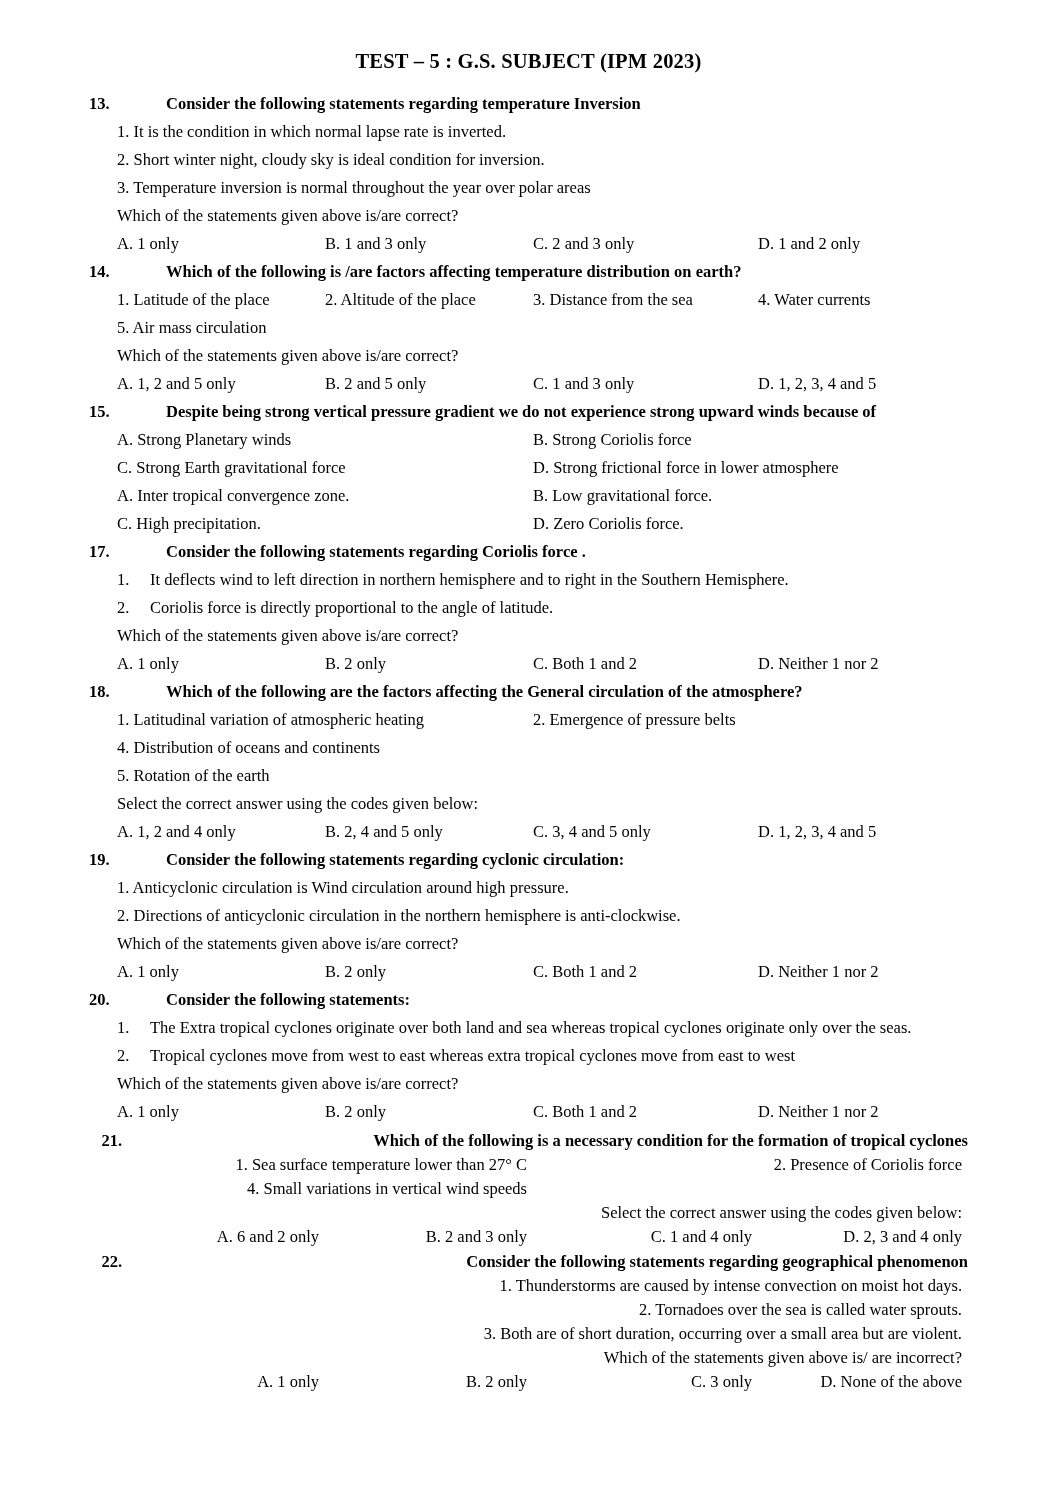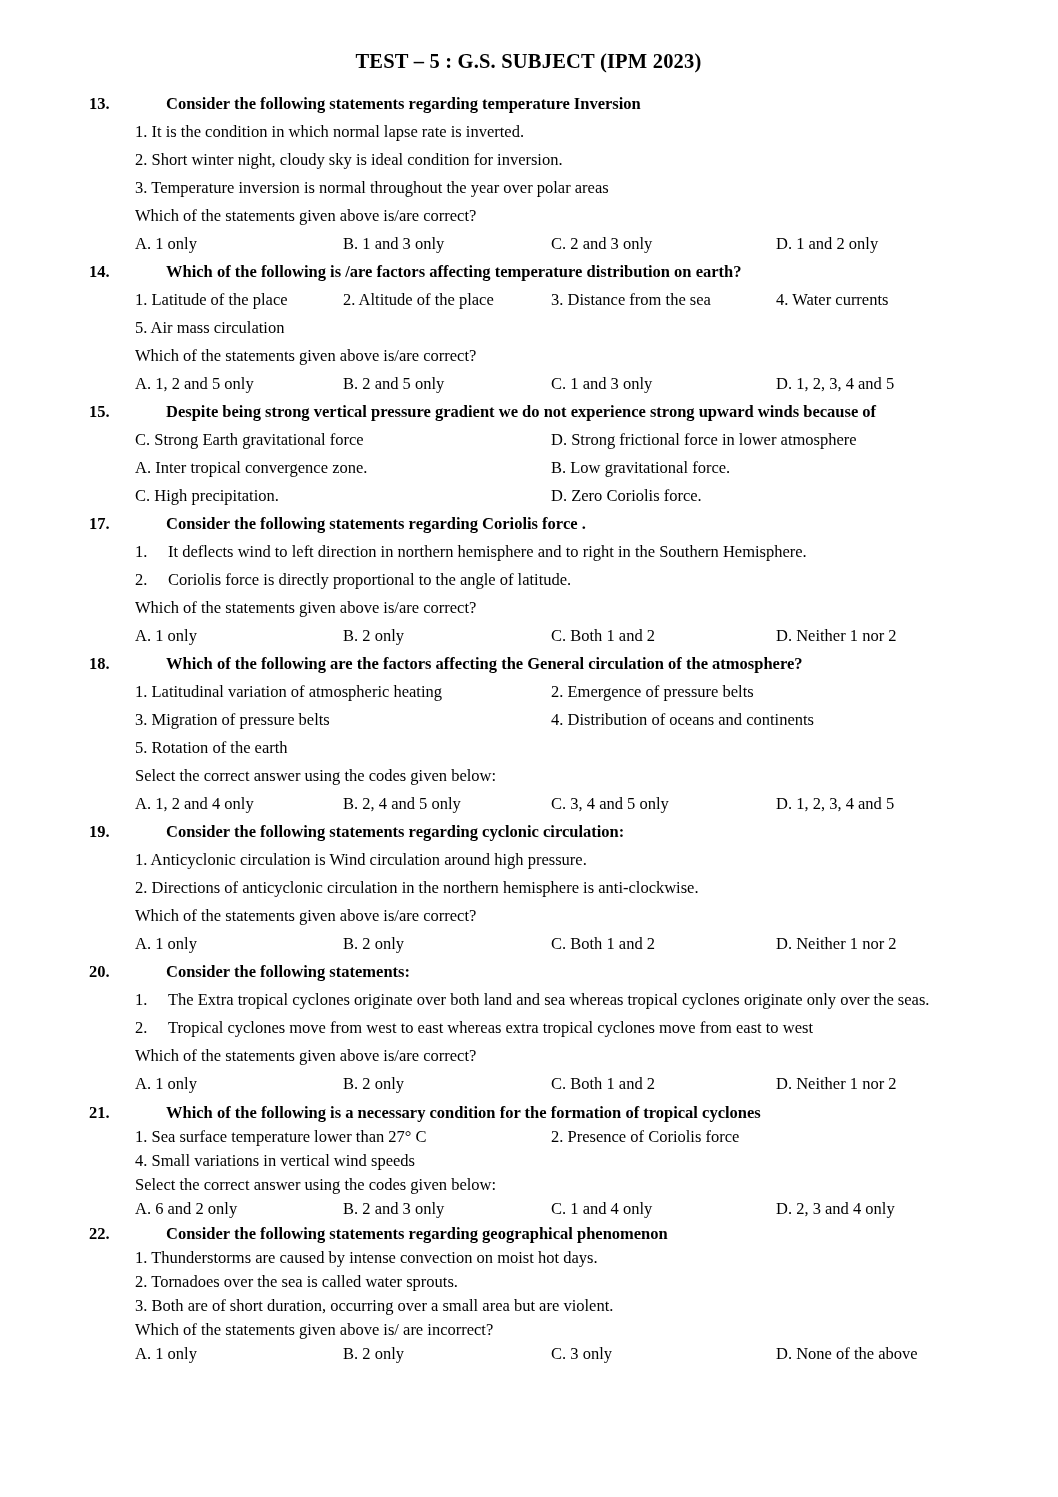--- a/index.html
+++ b/index.html
@@ -8,33 +8,33 @@
     background:#ffffff; color:#000000;
     padding:50px 90px 40px 89px;
     font-family:"Liberation Serif","DejaVu Serif",serif;
     font-size:16.5px;
   }
   .doc-title {
     text-align:center; font-weight:bold; font-size:20.5px;
     margin:0 0 20px 0; letter-spacing:0.2px;
   }
   .question { margin-bottom:3px; }
-  .row { margin-left:46px; line-height:22px; margin-bottom:6px; }
+  .row { margin-left:28px; line-height:22px; margin-bottom:6px; }
   .q-header { display:flex; font-weight:bold; margin-left:0;gap:44px; }
   .q-num { flex:0 0 33px; }
   .q-title { flex:1; }
   
   .l1 { display:block; }
   .l4 { display:grid; grid-template-columns:208px 208px 225px 1fr; }
   .l2 { display:grid; grid-template-columns:416px 1fr; }
   .ln { display:grid; grid-template-columns:33px 1fr; }
   .ln .seg-text { text-align:justify; }
   .seg { display:block; padding-right:6px; }
   
-  .tight .row { margin-bottom:1px; line-height:23px; }
+  .tight .row { margin-bottom:1px; line-height:23px;text-align:right; }
   .tight.question { margin-bottom:2px; }
 </style>
 </head>
 <body>
 
 <div class="page">
   <h1 class="doc-title">TEST – 5 : G.S. SUBJECT (IPM 2023)</h1>
   <div>
       <div class="question">
         <div class="row q-header">
@@ -83,20 +83,24 @@
           <span class="seg">C. 1 and 3 only</span>
           <span class="seg">D. 1, 2, 3, 4 and 5</span>
         </div>
       </div>
       <div class="question">
         <div class="row q-header">
           <span class="q-num">15.</span>
           <span class="q-title">Despite being strong vertical pressure gradient we do not experience strong upward winds because of</span>
         </div>
         <div class="row l2">
+          <span class="seg">A. Strong Planetary winds</span>
+          <span class="seg">B. Strong Coriolis force</span>
+        </div>
+        <div class="row l2">
           <span class="seg">C. Strong Earth gravitational force</span>
           <span class="seg">D. Strong frictional force in lower atmosphere</span>
         </div>
       </div>
       <div class="question">
         <div class="row l2">
           <span class="seg">A. Inter tropical convergence zone.</span>
           <span class="seg">B. Low gravitational force.</span>
         </div>
         <div class="row l2">
@@ -130,21 +134,20 @@
       <div class="question">
         <div class="row q-header">
           <span class="q-num">18.</span>
           <span class="q-title">Which of the following are the factors affecting the General circulation of the atmosphere?</span>
         </div>
         <div class="row l2">
           <span class="seg">1. Latitudinal variation of atmospheric heating</span>
           <span class="seg">2. Emergence of pressure belts</span>
         </div>
         <div class="row l2">
-          <span class="seg">3. Migration of pressure belts</span>
           <span class="seg">4. Distribution of oceans and continents</span>
         </div>
         <div class="row l1">
           <span class="seg">5. Rotation of the earth</span>
         </div>
         <div class="row l1">
           <span class="seg">Select the correct answer using the codes given below:</span>
         </div>
         <div class="row l4">
           <span class="seg">A. 1, 2 and 4 only</span>

